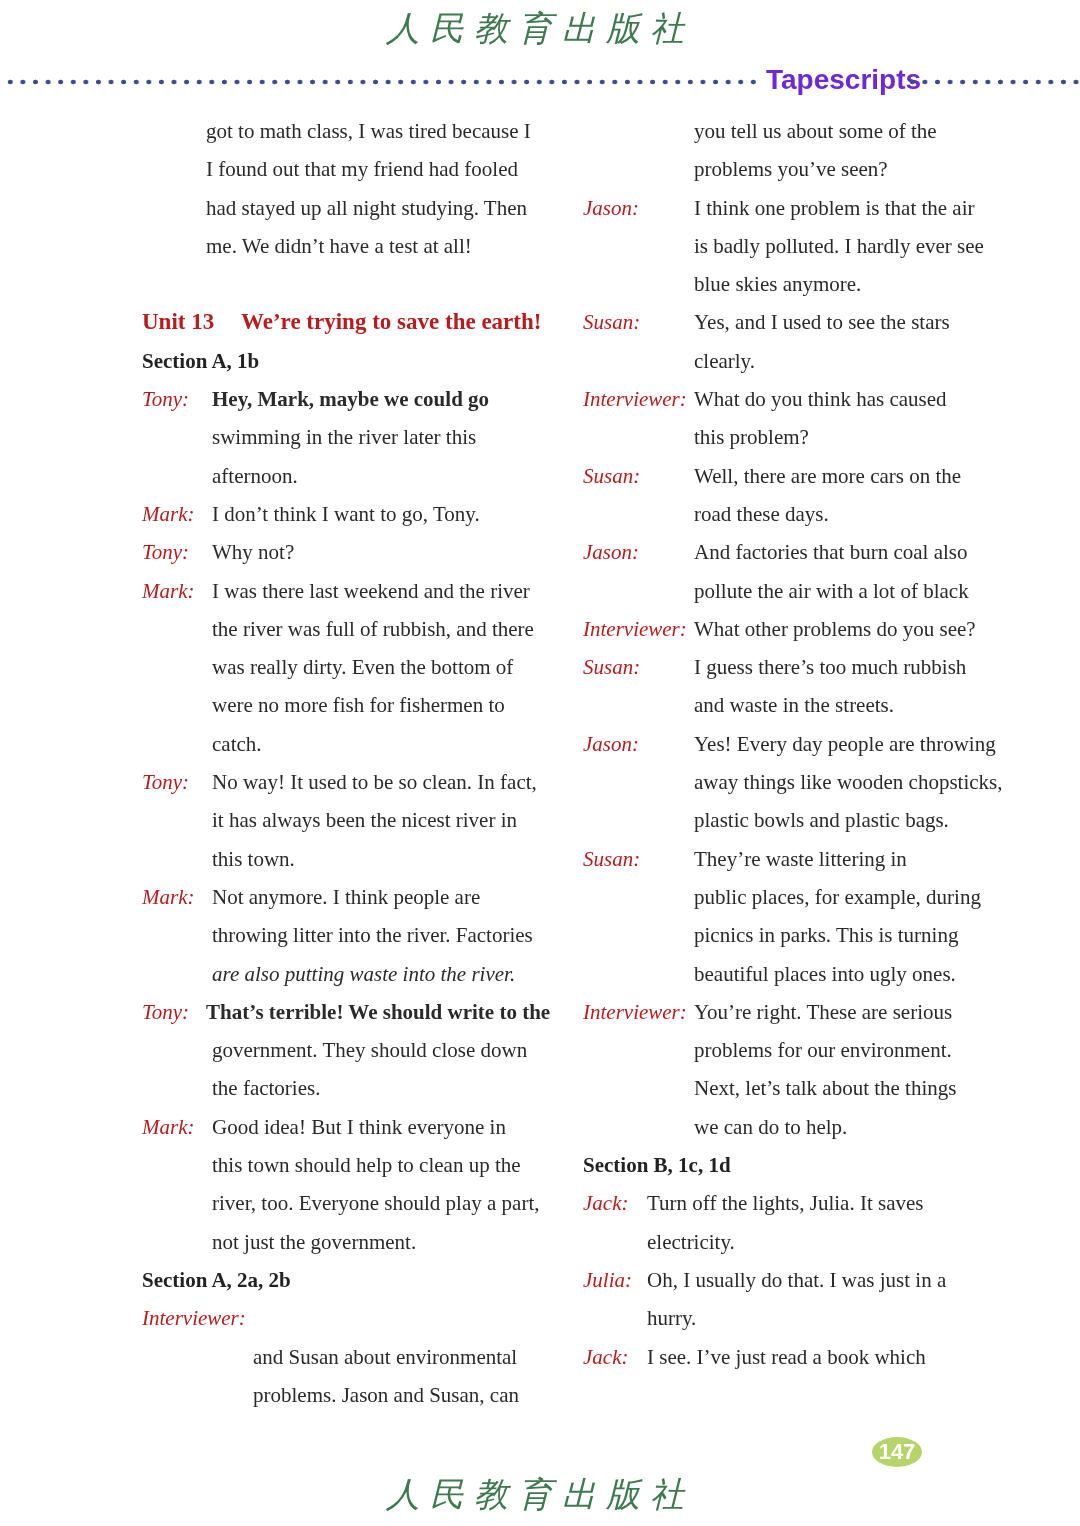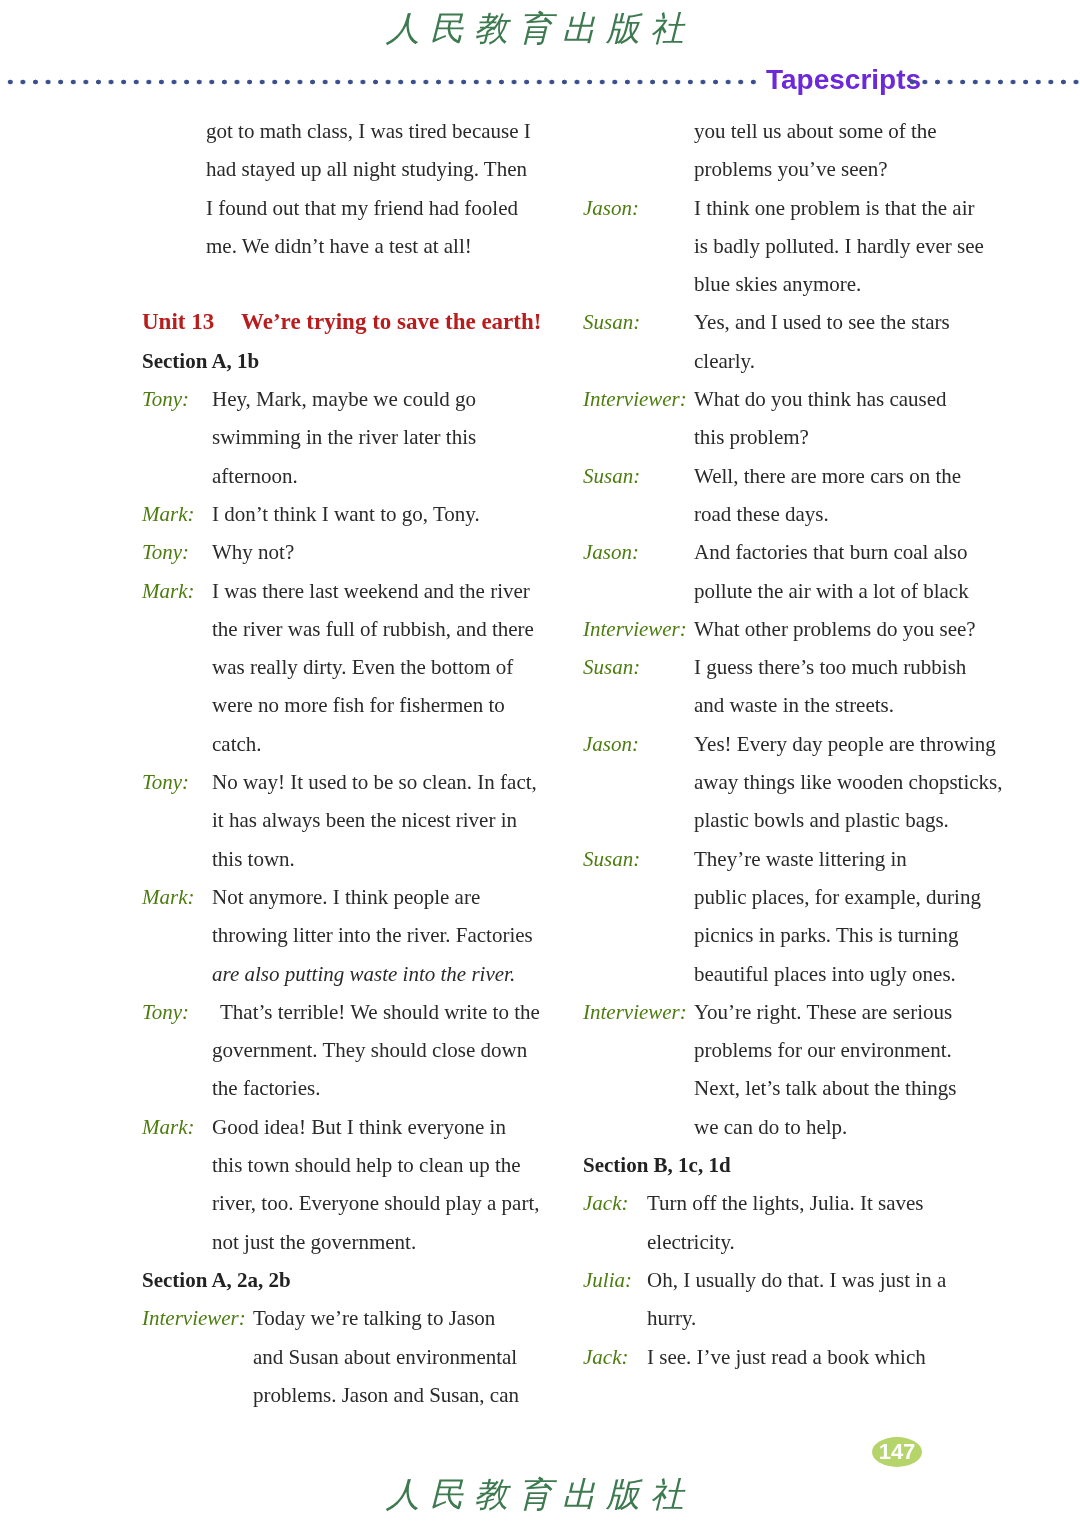--- a/index.html
+++ b/index.html
@@ -15,21 +15,21 @@
           background-image: radial-gradient(circle, #3b4f8c 2.3px, transparent 2.6px);
           background-size: 12.6px 6px; background-repeat: repeat-x; }
   .dots.left { left: 4px; width: 752px; }
   .dots.right { left: 906px; width: 174px; }
   .header-title { position: absolute; left: 766px; top: -2px; font-family: "Liberation Sans", sans-serif;
                   font-weight: bold; font-size: 28px; color: #6d28d9; }
   .col { position: absolute; top: 112px; }
   .col.left { left: 142px; width: 410px; }
   .col.right { left: 583px; width: 420px; }
   .line { height: 38.3px; line-height: 38.3px; font-size: 21px; white-space: nowrap; position: relative; }
-  .spk { position: absolute; left: 0; font-style: italic; color: #4d7c0f; }
+  .spk { position: absolute; left: 0; font-style: italic; color: #b91c1c; }
   .txt { position: absolute; }
   .unit { color: #b91c1c; font-weight: bold; font-size: 23px; }
   .unit .num { display: inline-block; width: 99px; }
   .section { font-weight: bold; font-size: 21px; color: #222; }
   .gap { height: 38.3px; }
   .page-num { position: absolute; left: 872px; top: 1437px; width: 50px; height: 30px;
               border-radius: 50%; background: #b5d46a; color: #ffffff; font-family: "Liberation Sans", sans-serif;
               font-weight: bold; font-size: 22px; text-align: center; line-height: 30px; }
 </style>
 </head>
@@ -41,35 +41,35 @@
   <div class="dots left"></div>
   <div class="header-title">Tapescripts</div>
   <div class="dots right"></div>
 </div>
 
 <div class="col left" id="leftcol">
     <div class="line">
       <span class="txt" style="left: 64px;">got to math class, I was tired because I</span>
     </div>
     <div class="line">
+      <span class="txt" style="left: 64px;">I found out that my friend had fooled</span>
+    </div>
+    <div class="line">
       <span class="txt" style="left: 64px;">had stayed up all night studying. Then</span>
-    </div>
-    <div class="line">
-      <span class="txt" style="left: 64px;">I found out that my friend had fooled</span>
     </div>
     <div class="line">
       <span class="txt" style="left: 64px;">me. We didn’t have a test at all!</span>
     </div>
     <div class="gap"></div>
     <div class="line unit"><span class="num">Unit 13</span><span>We’re trying to save the earth!</span></div>
     <div class="line section">Section A, 1b</div>
     <div>
       <div class="line">
         <span class="spk">Tony:</span>
-        <span class="txt" style="left: 70px;">Hey, Mark, maybe we could go</span>
+        <span class="txt" style="left: 70px; font-weight: bold;">Hey, Mark, maybe we could go</span>
       </div>
       <div class="line">
         <span class="txt" style="left: 70px;">swimming in the river later this</span>
       </div>
       <div class="line">
         <span class="txt" style="left: 70px;">afternoon.</span>
       </div>
     </div>
     <div>
       <div class="line">
@@ -121,21 +121,21 @@
       <div class="line">
         <span class="txt" style="left: 70px;">throwing litter into the river. Factories</span>
       </div>
       <div class="line">
         <span class="txt" style="left: 70px; font-style: italic;">are also putting waste into the river.</span>
       </div>
     </div>
     <div>
       <div class="line">
         <span class="spk">Tony:</span>
-        <span class="txt" style="left: 78px;">That’s terrible! We should write to the</span>
+        <span class="txt" style="left: 64px; font-weight: bold;">That’s terrible! We should write to the</span>
       </div>
       <div class="line">
         <span class="txt" style="left: 70px;">government. They should close down</span>
       </div>
       <div class="line">
         <span class="txt" style="left: 70px;">the factories.</span>
       </div>
     </div>
     <div>
       <div class="line">
@@ -149,21 +149,20 @@
         <span class="txt" style="left: 70px;">river, too. Everyone should play a part,</span>
       </div>
       <div class="line">
         <span class="txt" style="left: 70px;">not just the government.</span>
       </div>
     </div>
     <div class="line section">Section A, 2a, 2b</div>
     <div>
       <div class="line">
         <span class="spk">Interviewer:</span>
-        <span class="txt" style="left: 111px;">Today we’re talking to Jason</span>
       </div>
       <div class="line">
         <span class="txt" style="left: 111px;">and Susan about environmental</span>
       </div>
       <div class="line">
         <span class="txt" style="left: 111px;">problems. Jason and Susan, can</span>
       </div>
     </div>
   </div>
 <div class="col right" id="rightcol">

